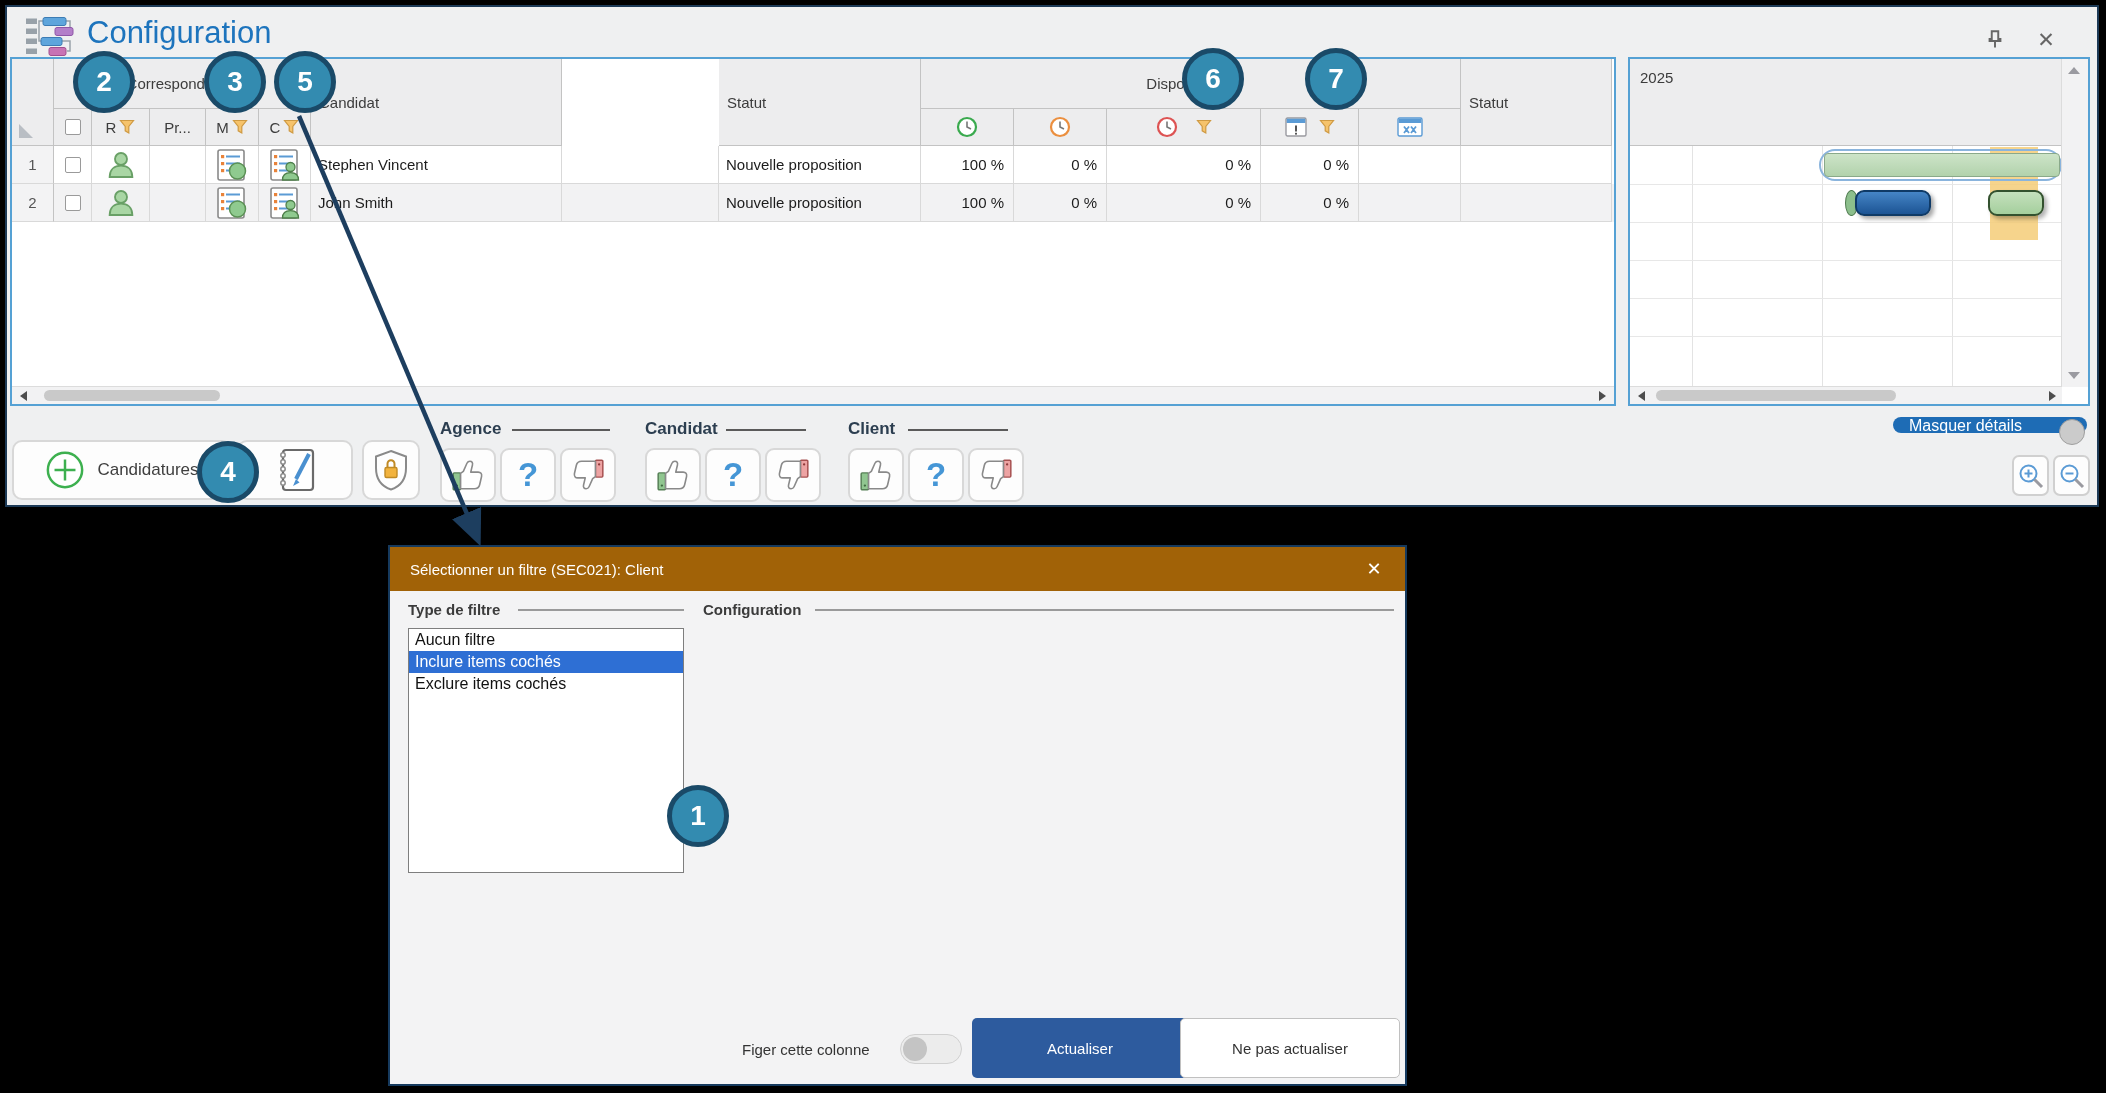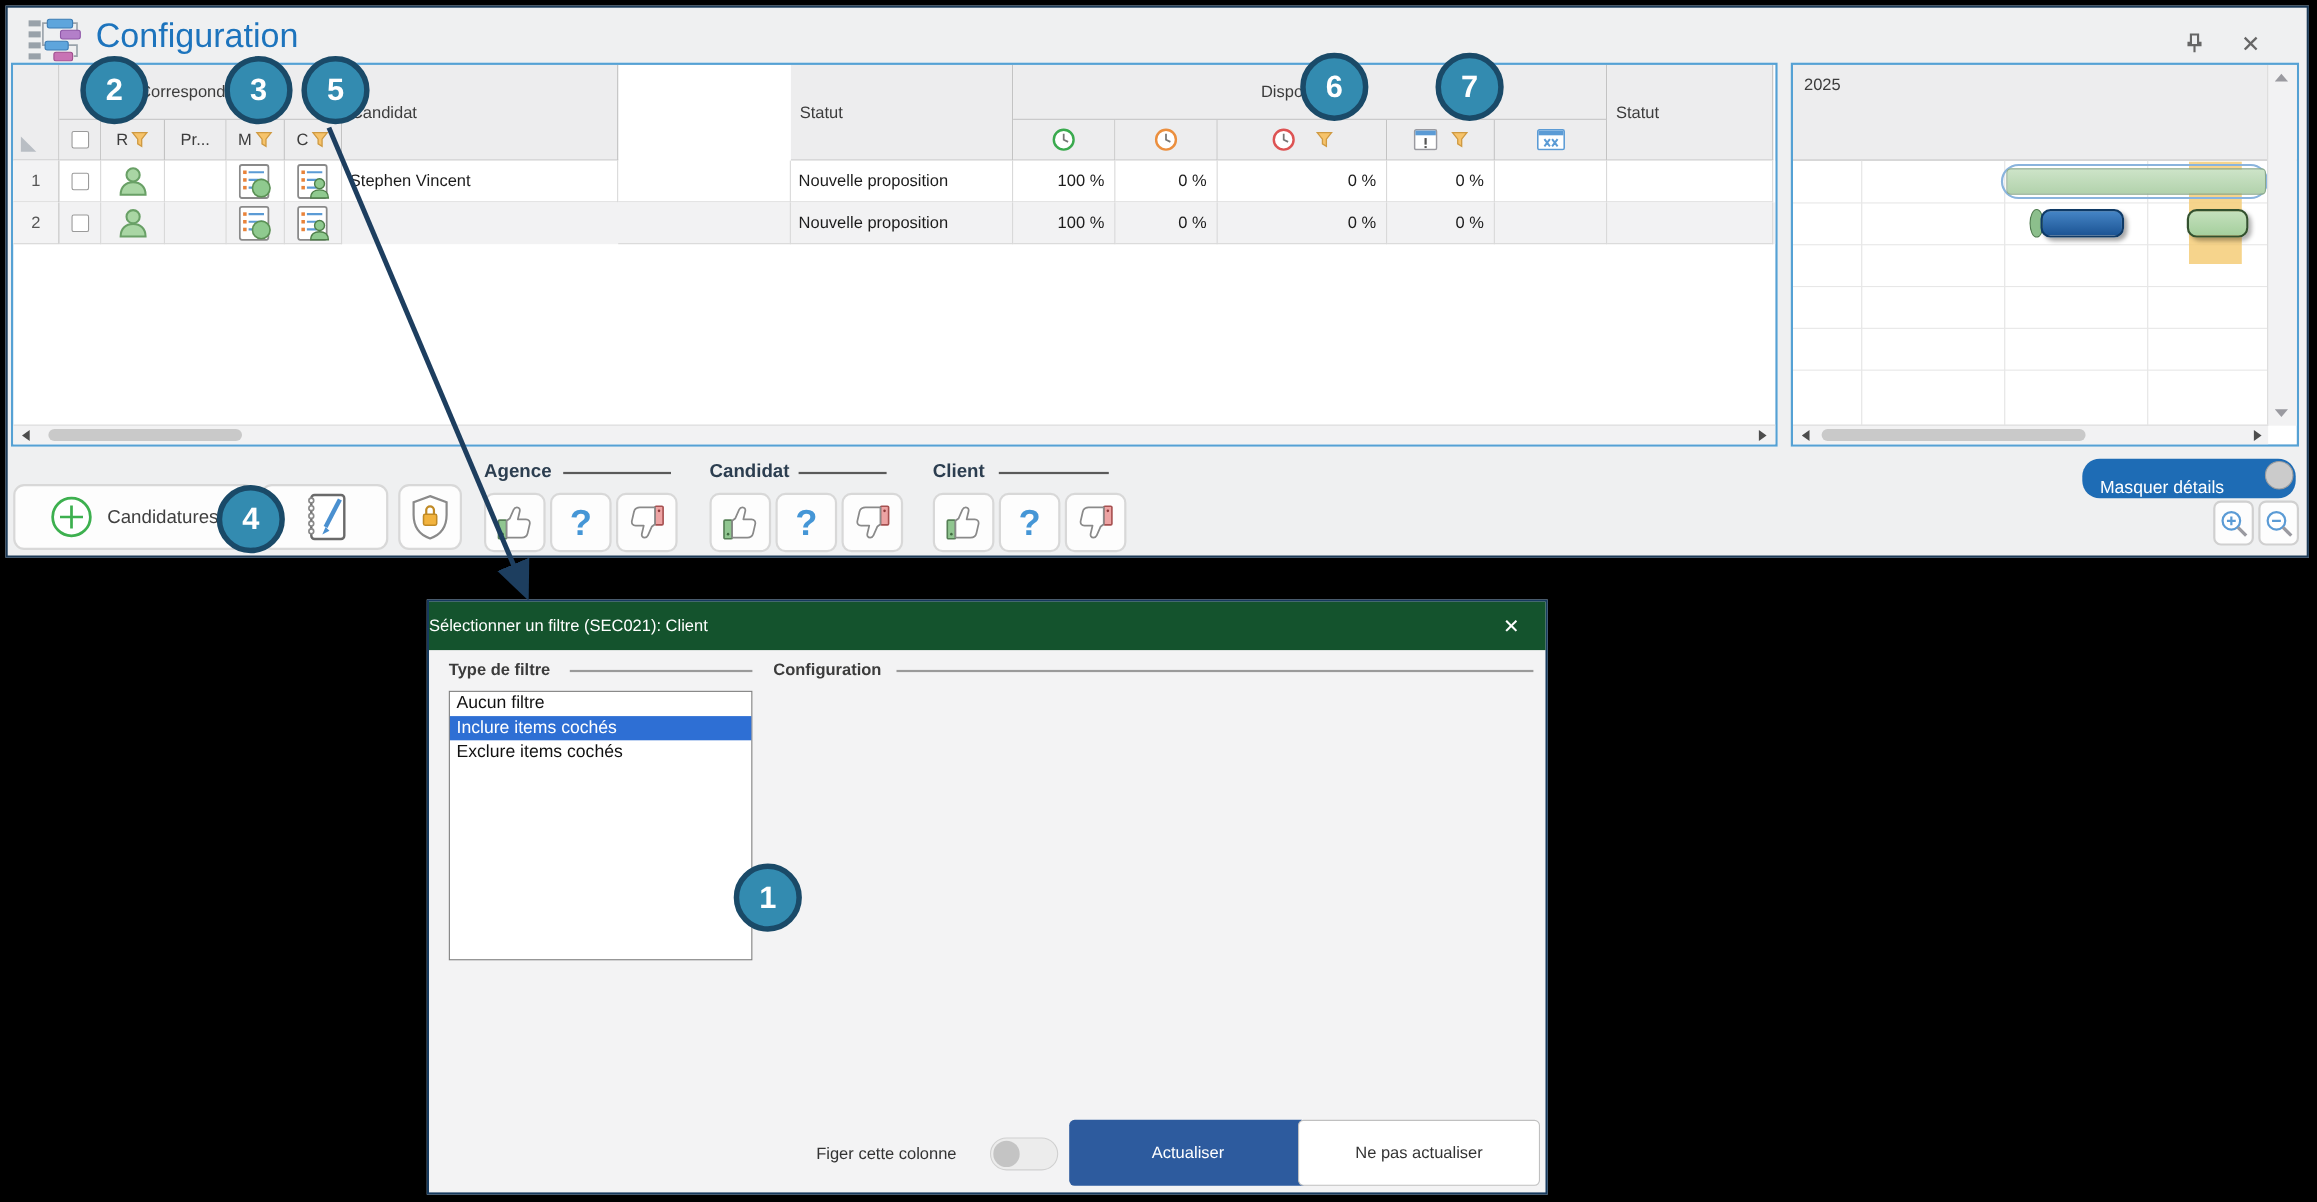--- a/index.html
+++ b/index.html
@@ -75,37 +75,37 @@
 
   
   .tbtn{position:absolute;top:440px;height:60px;background:#fdfdfd;border:2px solid #d8d8d8;border-radius:10px;
         box-sizing:border-box;display:flex;align-items:center;justify-content:center;gap:12px;}
   .tbtn-label{font-size:17px;color:#3f3f3f;}
   .tgroup-label{position:absolute;top:419px;font-size:17px;font-weight:bold;color:#2c3e50;}
   .tgroup-line{position:absolute;top:429px;height:2px;background:#5a5a5a;}
   .sbtn{position:absolute;top:448px;width:56px;height:54px;background:#fdfdfd;border:2px solid #d8d8d8;border-radius:9px;
         box-sizing:border-box;display:flex;align-items:center;justify-content:center;}
   .qmark{font-size:33px;font-weight:bold;color:#4596d6;}
-  .pill{position:absolute;left:1893px;top:417px;width:194px;height:36px;background:#1e6cb5;border-radius:16px;
-        color:#fff;font-size:16px;display:flex;align-items:flex-end;padding-left:16px;box-sizing:border-box;}
+  .pill{position:absolute;left:1893px;top:417px;width:194px;height:16px;background:#1e6cb5;border-radius:16px;
+        color:#fff;font-size:16px;display:flex;align-items:flex-start;padding-left:16px;box-sizing:border-box;}
   .pill-knob{position:absolute;right:2px;top:2px;width:26px;height:26px;border-radius:50%;background:#cbcbcb;border:1px solid #9e9e9e;box-sizing:border-box;}
   .zbtn{position:absolute;top:455px;width:37px;height:41px;background:#fdfdfd;border:2px solid #d0d0d0;border-radius:7px;
         box-sizing:border-box;display:flex;align-items:center;justify-content:center;}
 
   
   .callout{position:absolute;left:0;top:0;z-index:55;pointer-events:none;}
   .badge{position:absolute;width:62px;height:62px;border-radius:50%;background:#338bb0;border:5px solid #1a4a68;
          box-sizing:border-box;display:flex;align-items:center;justify-content:center;
          color:#fff;font-size:28px;font-weight:bold;z-index:60;}
 
   
   .dialog{position:absolute;left:388px;top:545px;width:1019px;height:541px;background:#f3f3f4;
           border:2px solid #163a5e;box-sizing:border-box;z-index:40;}
-  .dlg-title{position:absolute;left:0;top:0;right:0;height:44px;background:#14532d;color:#fff;
-             display:flex;align-items:center;font-size:15px;box-sizing:border-box;}
+  .dlg-title{position:absolute;left:0;top:0;right:0;height:44px;background:#a16207;color:#fff;
+             display:flex;align-items:center;padding-left:20px;font-size:15px;box-sizing:border-box;}
   .dlg-close{position:absolute;right:16px;top:0;height:44px;width:30px;display:flex;align-items:center;justify-content:center;
              color:#fff;font-size:18px;}
   .grp-label{position:absolute;font-size:15px;font-weight:bold;color:#3b3b3b;}
   .grp-line{position:absolute;height:2px;background:#9a9a9a;}
   .listbox{position:absolute;left:18px;top:81px;width:276px;height:245px;background:#fff;border:1px solid #7e7e7e;box-sizing:border-box;}
   .listbox .item{height:22px;line-height:22px;padding-left:6px;font-size:16px;color:#111;}
   .listbox .item.selected{background:#2e6fd4;color:#fff;}
   .cfg{position:absolute;left:312px;top:81px;width:692px;height:364px;background:#fff;border:1px solid #a0a0a0;box-sizing:border-box;}
   .cfg-hdr{position:absolute;left:0;right:0;top:0;height:40px;background:#f7f7f8;border-bottom:1px solid #cfcfcf;
            display:flex;align-items:center;padding-left:12px;font-size:14px;color:#333;box-sizing:border-box;}
@@ -371,20 +371,21 @@
       <div class="cell center x4">
           <svg width="30" height="32">
             <use href="#sym-card-circle"></use>
           </svg>
         </div>
       <div class="cell center x5">
           <svg width="30" height="32">
             <use href="#sym-card-person-green"></use>
           </svg>
         </div>
+      <div class="cell padl x6">John Smith</div>
       <div class="cell x7"></div>
       <div class="cell padl x8">Nouvelle proposition</div>
       <div class="cell right x9">100 %</div>
       <div class="cell right x10">0 %</div>
       <div class="cell right x11">0 %</div>
       <div class="cell right x12">0 %</div>
       <div class="cell x13"></div>
       <div class="cell x14"></div>
     </div>
 

